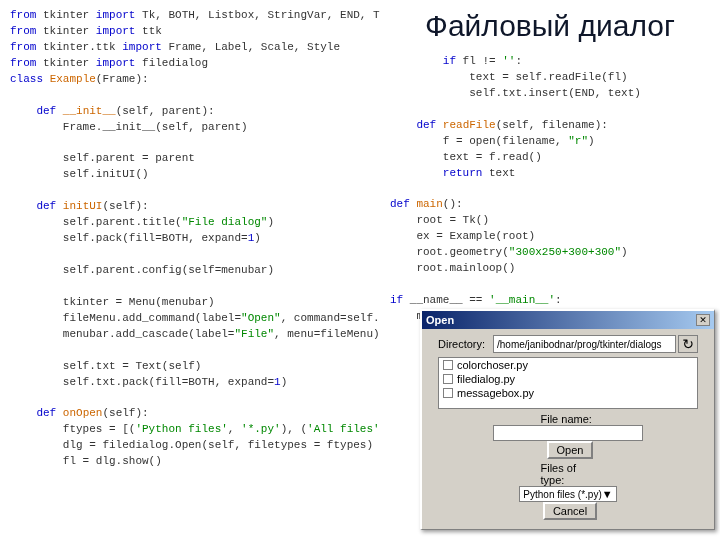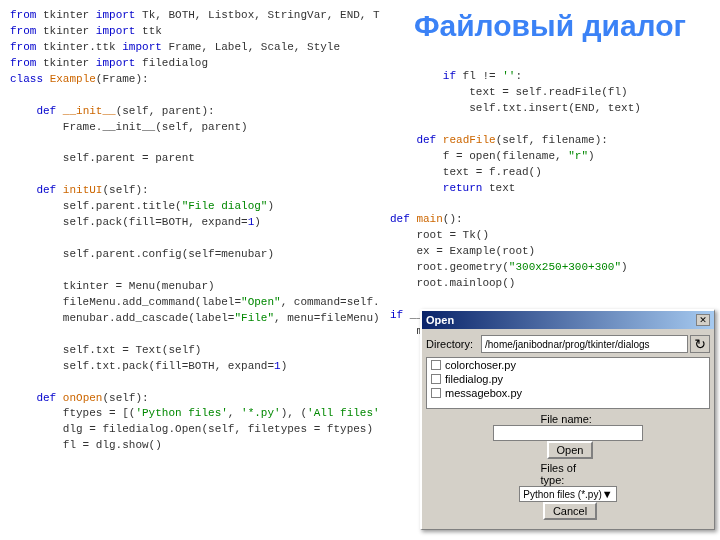--- a/index.html
+++ b/index.html
@@ -27,24 +27,24 @@
       padding: 8px 10px;
       background: #fff;
       overflow: hidden;
       position: relative;
     }
 
     .title-block {
       text-align: center;
       font-family: Arial, sans-serif;
       font-size: 30px;
-      font-weight: bold;
-      color: #3b82f6;
+      font-weight: normal;
+      color: #0f172a;
       line-height: 1.2;
-      margin-bottom: 25px;
+      margin-bottom: 10px;
     }
 
     .code-line {
       line-height: 1.45;
       white-space: pre;
       color: #333;
     }
 
     .kw { color: #0000cc; font-weight: normal; }
     .fn { color: #cc6600; }
@@ -96,21 +96,21 @@
       display: flex;
       align-items: center;
       justify-content: center;
       font-size: 9px;
       color: #000;
       cursor: pointer;
       font-family: Arial;
     }
 
     .dialog-body {
-      padding: 6px 4px;
+      padding: 6px 16px;
       background: #d4d0c8;
     }
 
     .dialog-row {
       display: flex;
       align-items: center;
       margin-bottom: 4px;
     }
 
     .dialog-label {
@@ -201,20 +201,21 @@
   <div class="code-line"><span class="kw">from</span> tkinter <span class="kw">import</span> Tk, BOTH, Listbox, StringVar, END, Text, Menu</div>
   <div class="code-line"><span class="kw">from</span> tkinter <span class="kw">import</span> ttk</div>
   <div class="code-line"><span class="kw">from</span> tkinter.ttk <span class="kw">import</span> Frame, Label, Scale, Style</div>
   <div class="code-line"><span class="kw">from</span> tkinter <span class="kw">import</span> filedialog</div>
   <div class="code-line"><span class="kw">class</span> <span class="fn">Example</span>(Frame):</div>
   <div class="code-line">&nbsp;</div>
   <div class="code-line">    <span class="kw">def</span> <span class="fn">__init__</span>(self, parent):</div>
   <div class="code-line">        Frame.__init__(self, parent)</div>
   <div class="code-line">&nbsp;</div>
   <div class="code-line">        self.parent = parent</div>
+  <div class="code-line">        self.initUI()</div>
   <div class="code-line">&nbsp;</div>
   <div class="code-line">    <span class="kw">def</span> <span class="fn">initUI</span>(self):</div>
   <div class="code-line">        self.parent.title(<span class="st">"File dialog"</span>)</div>
   <div class="code-line">        self.pack(fill=BOTH, expand=<span class="kw">1</span>)</div>
   <div class="code-line">&nbsp;</div>
   <div class="code-line">        self.parent.config(self=menubar)</div>
   <div class="code-line">&nbsp;</div>
   <div class="code-line">        tkinter = Menu(menubar)</div>
   <div class="code-line">        fileMenu.add_command(label=<span class="st">"Open"</span>, command=self.onOpen)</div>
   <div class="code-line">        menubar.add_cascade(label=<span class="st">"File"</span>, menu=fileMenu)</div>

